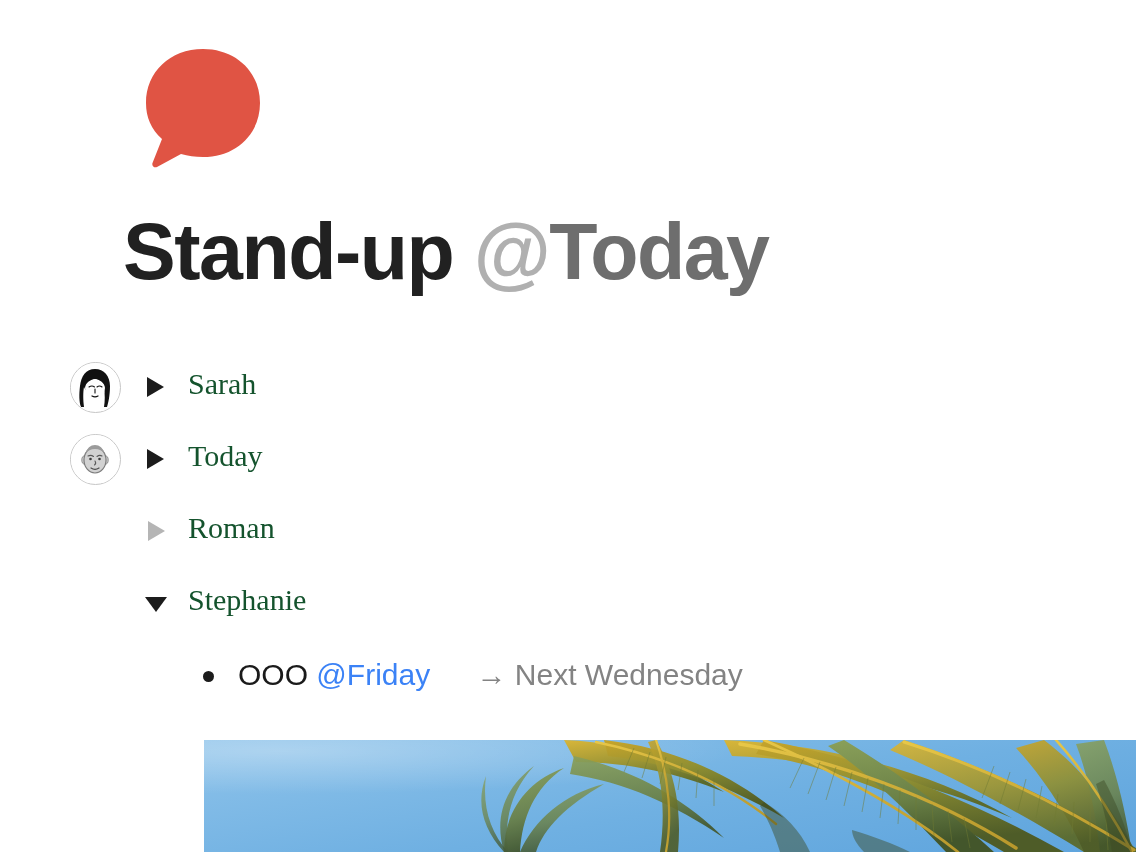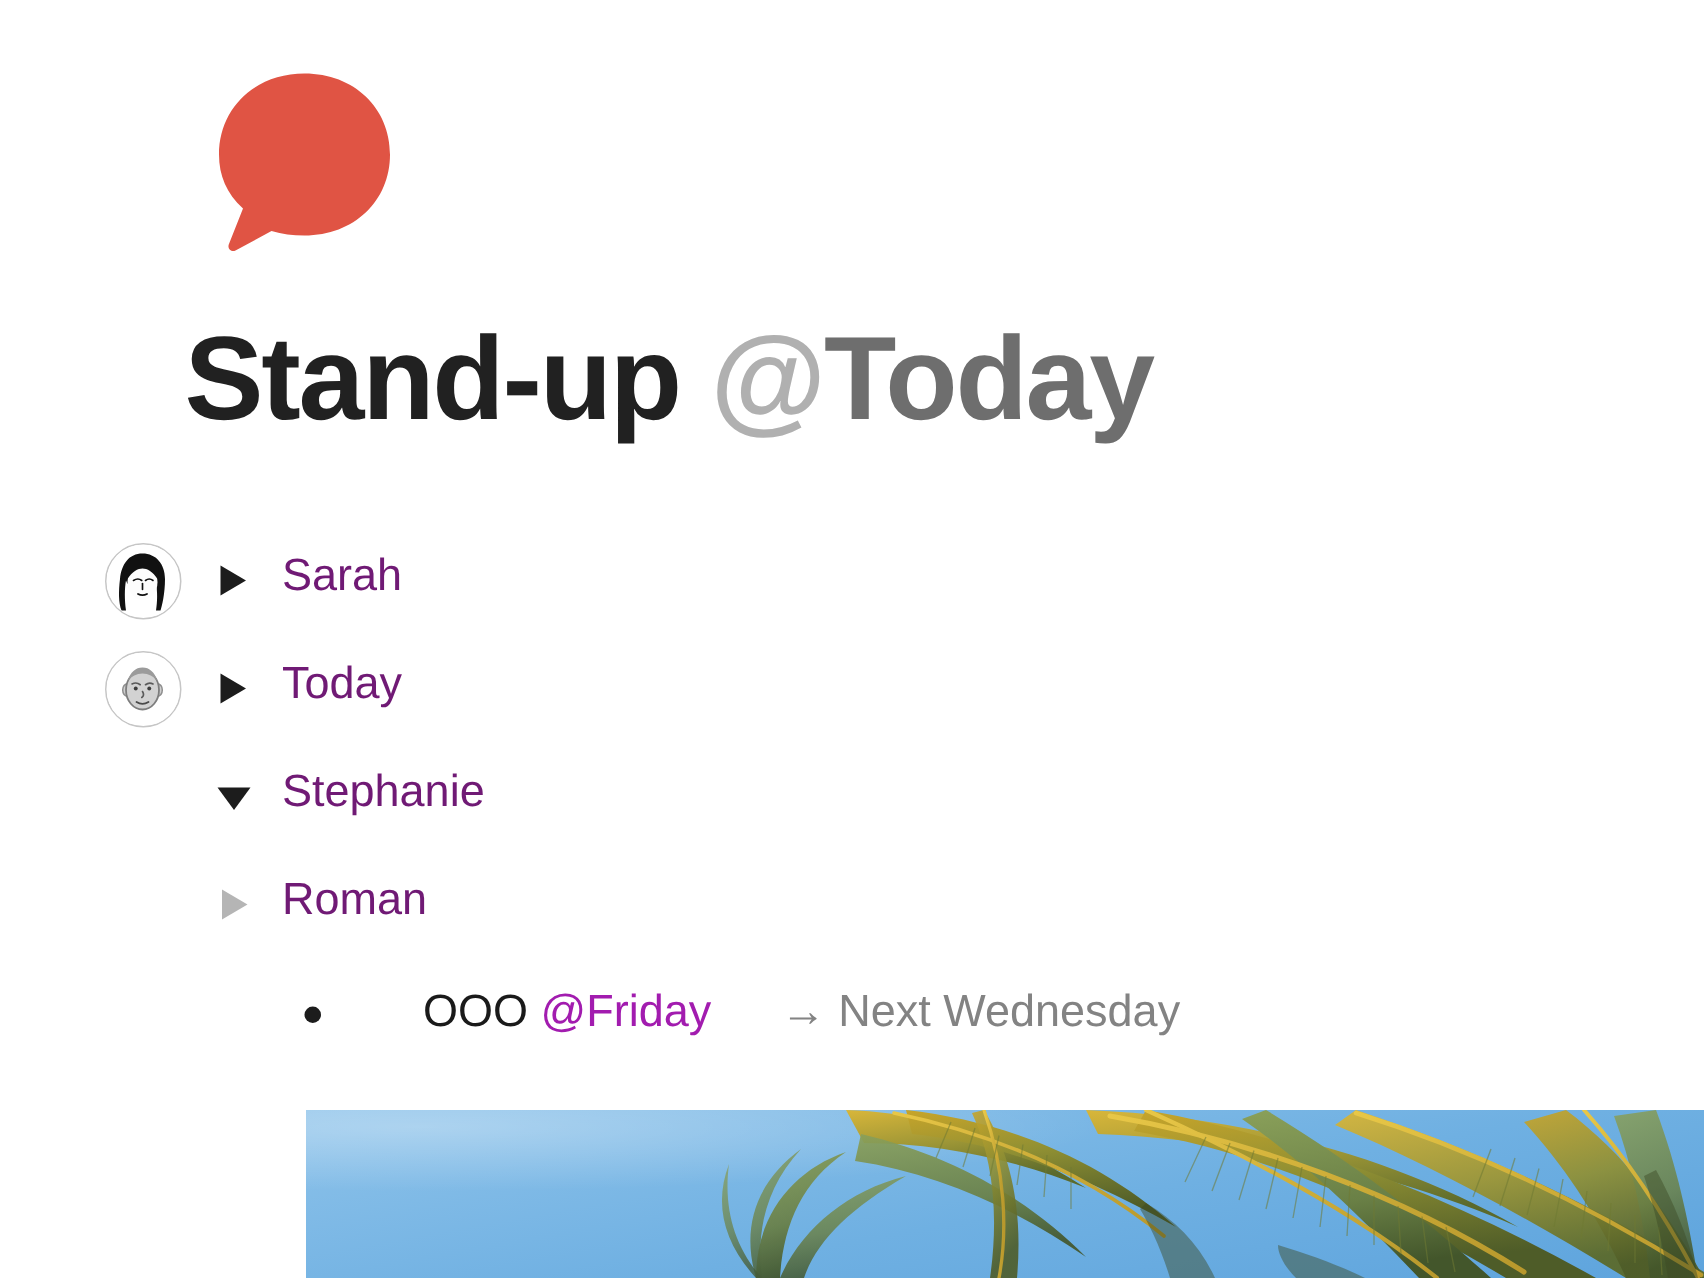--- a/index.html
+++ b/index.html
@@ -92,23 +92,24 @@
     top: 24px;
     border-top: 15px solid #1c1c1c;
     border-left: 11px solid transparent;
     border-right: 11px solid transparent;
   }
   .name {
     position: absolute;
     left: 188px;
     top: 12px;
     font-size: 30px;
-    color: #701a75;
+    color: #14532d;
     line-height: 1;
     white-space: nowrap;
+    font-family: Liberation Serif, serif;
   }
 
   
   .subrow {
     position: absolute;
     left: 0;
     top: 655px;
     width: 1136px;
     height: 46px;
   }
@@ -122,22 +123,22 @@
     background: #1c1c1c;
   }
   .subtext {
     position: absolute;
     left: 238px;
     top: 5px;
     font-size: 30px;
     line-height: 1;
     white-space: nowrap;
   }
-  .subtext .s-label { color: #1a1a1a; margin-left: 44px; }
-  .subtext .s-at    { color: #a21caf; }
+  .subtext .s-label { color: #1a1a1a; }
+  .subtext .s-at    { color: #3b82f6; }
   .subtext .s-to    { color: #838383; margin-left: 38px; }
 
   
   .photo {
     position: absolute;
     left: 204px;
     top: 740px;
     width: 932px;
     height: 112px;
     overflow: hidden;
@@ -203,27 +204,27 @@
           <circle cx="28.5" cy="24" r="1.3" fill="#3d3d3d"></circle>
           <path d="M24 26 q1.6 2.5 -0.5 4" stroke="#5a5a5a" stroke-width="1.1" fill="none" stroke-linecap="round"></path>
           <path d="M20 33 q4 2.6 8 0" stroke="#4a4a4a" stroke-width="1.2" fill="none" stroke-linecap="round"></path>
         </svg>
       </div>
       <div class="tri tri-right"></div>
       <div class="name">Today</div>
     </div>
 
     <div class="row">
+      <div class="tri tri-right muted"></div>
+      <div class="name">Roman</div>
+    </div>
+
+    <div class="row">
       <div class="tri tri-down"></div>
       <div class="name">Stephanie</div>
-    </div>
-
-    <div class="row">
-      <div class="tri tri-right muted"></div>
-      <div class="name">Roman</div>
     </div>
 
   </div>
 
   <div class="subrow">
     <div class="dot"></div>
     <div class="subtext">
       <span class="s-label">OOO</span><span>&nbsp;</span><span class="s-at">@Friday</span><span>&nbsp;</span><span class="s-to">→ Next Wednesday</span>
     </div>
   </div>

